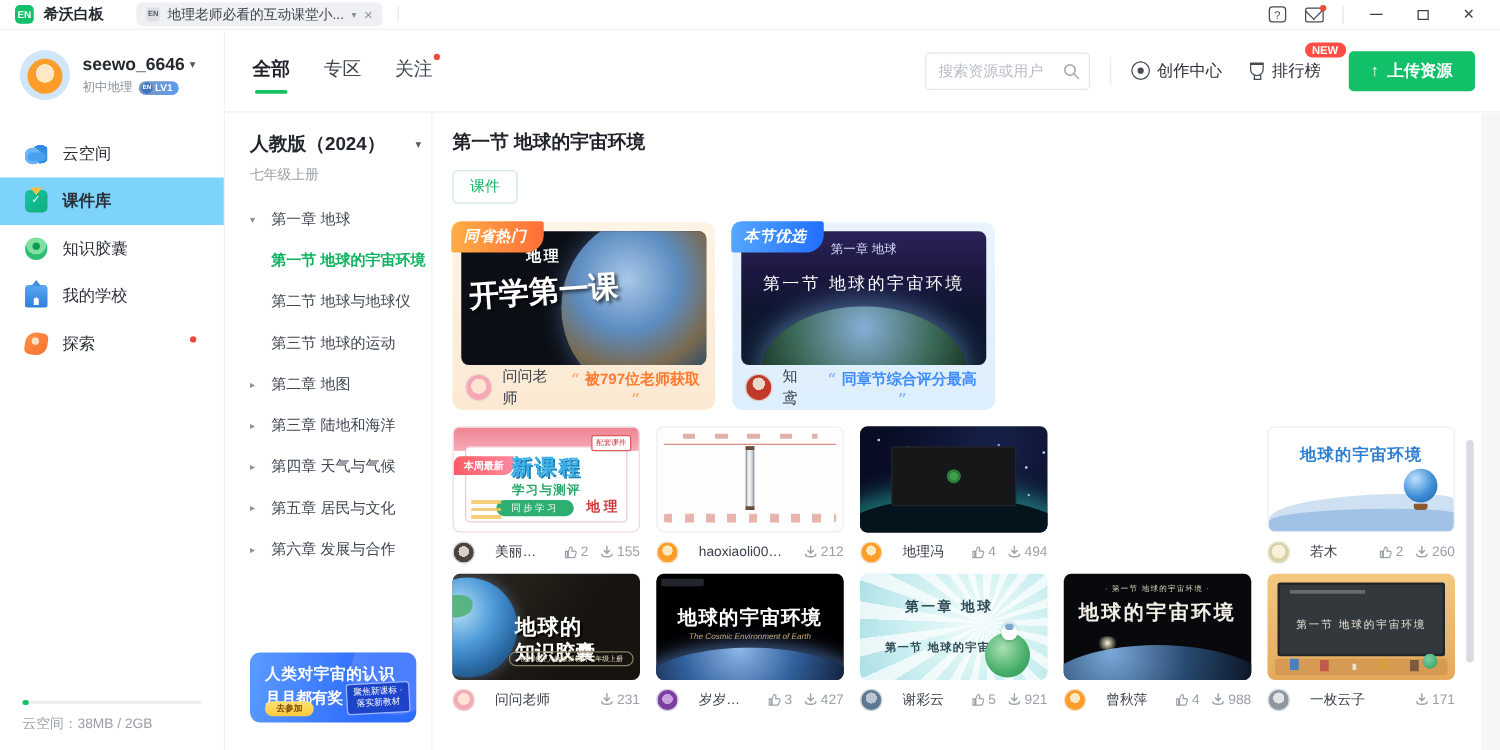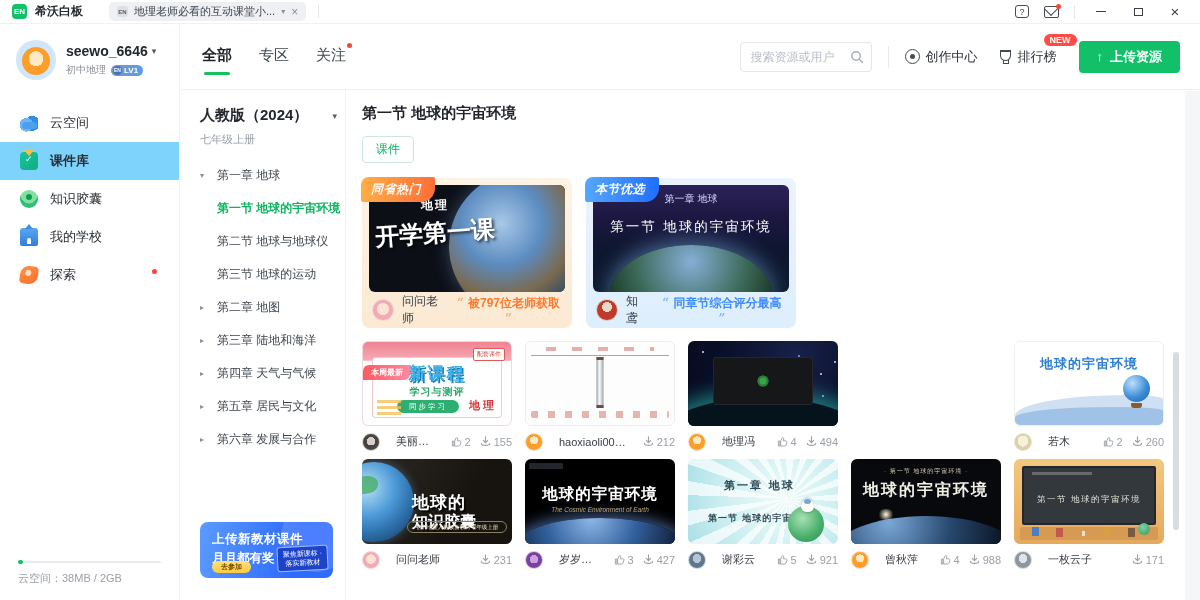--- a/index.html
+++ b/index.html
@@ -387,21 +387,21 @@
           <div class="tree-row">
             <span class="tree-caret">▸</span>
             <span>第五章 居民与文化</span>
           </div>
           <div class="tree-row">
             <span class="tree-caret">▸</span>
             <span>第六章 发展与合作</span>
           </div>
         </div>
         <div class="banner">
-          <div class="banner-l1">上传新教材课件</div>
+          <div class="banner-l1">人类对宇宙的认识</div>
           <div class="banner-l2">月月都有奖！</div>
           <div class="banner-btn">去参加</div>
           <div class="banner-ribbon">
             <div>聚焦新课标 ·</div>
             <div>落实新教材</div>
           </div>
         </div>
       </div>
 
       <div class="main">

